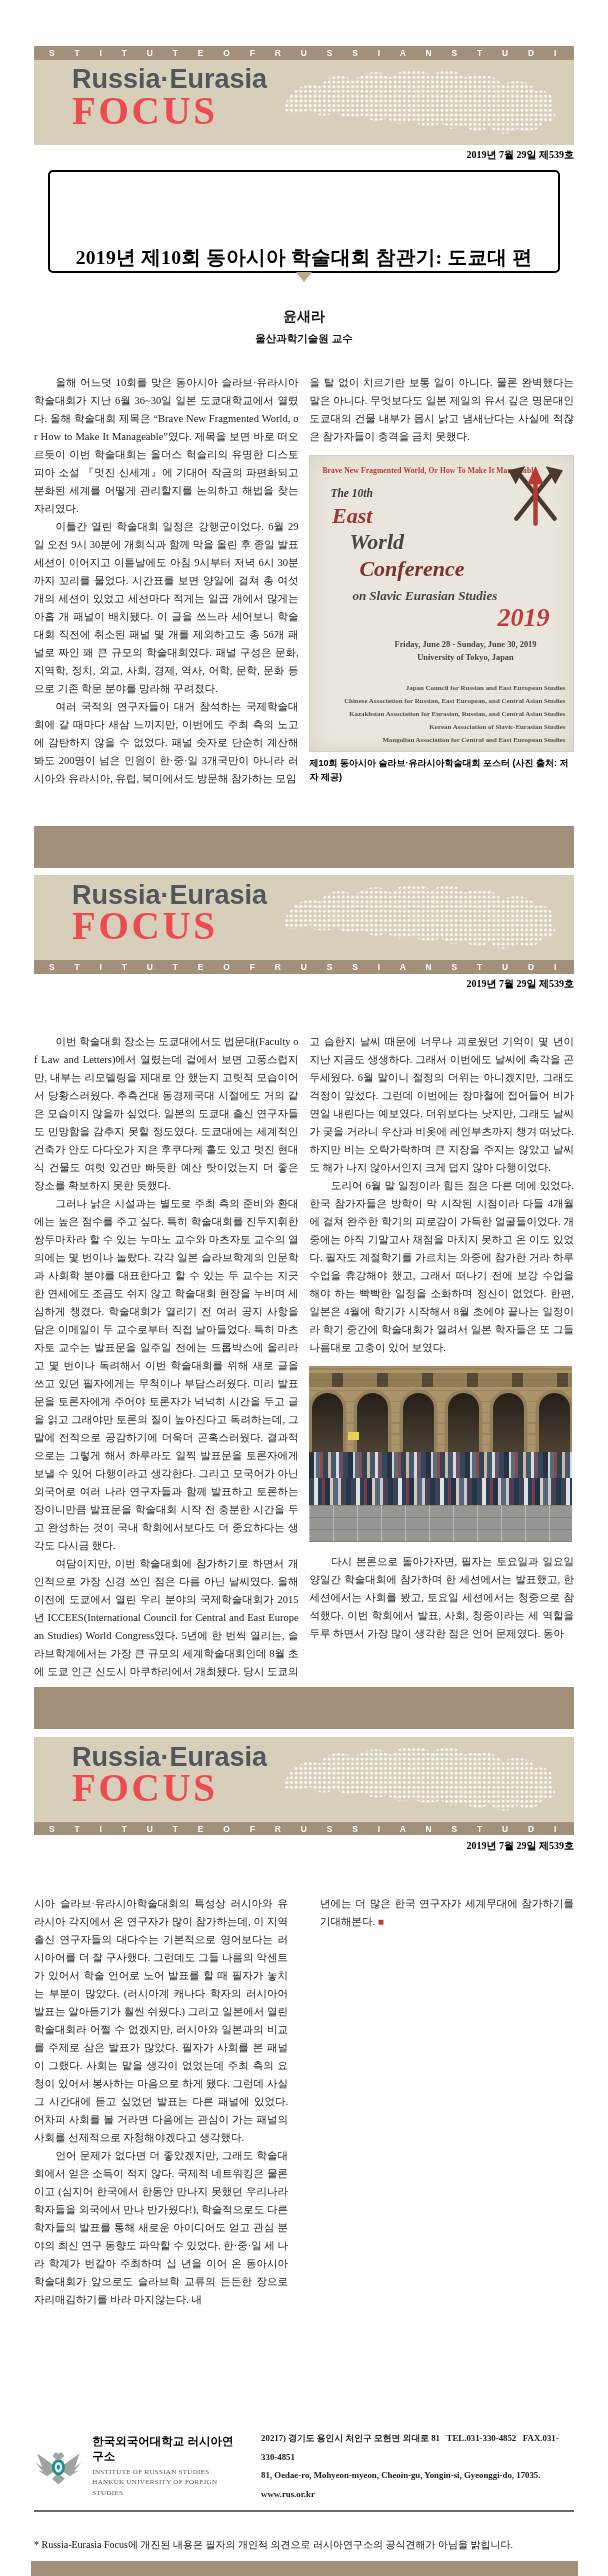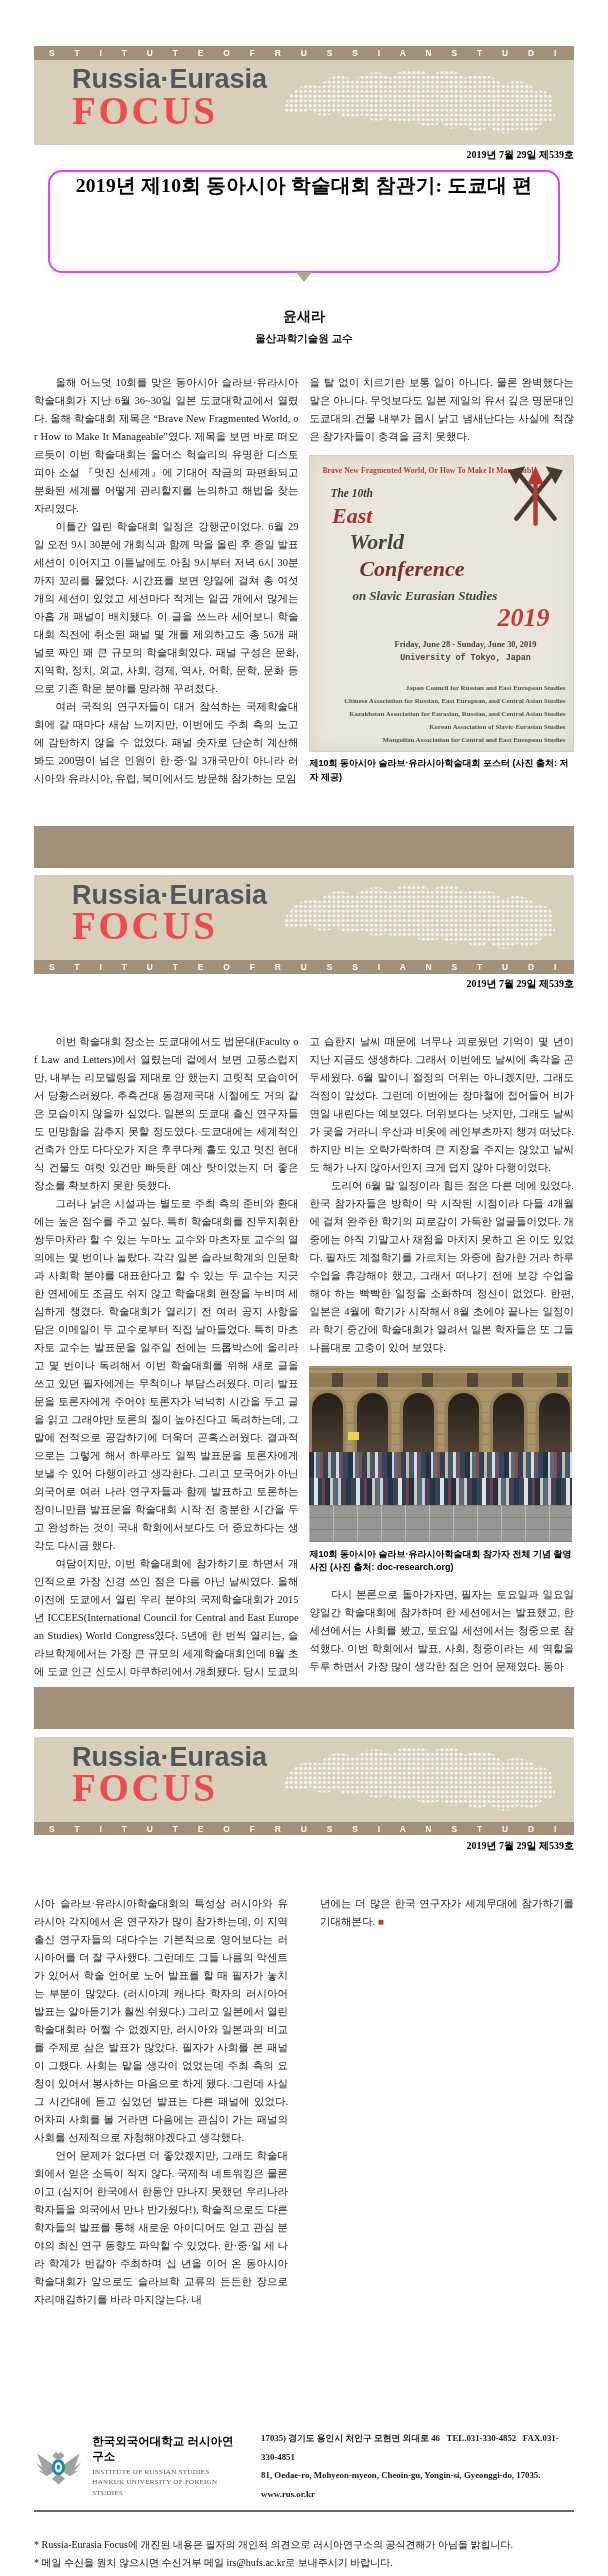--- a/index.html
+++ b/index.html
@@ -11,22 +11,22 @@
   .instbar span{color:#ffffff;font-family:"Liberation Sans","DejaVu Sans",sans-serif;
        font-weight:bold;font-size:8.4px;letter-spacing:8.8px;text-indent:8.8px;white-space:nowrap;}
   .band{position:relative;height:85px;background:#d7cfba;overflow:hidden;}
   .brand{position:absolute;left:38px;top:6.8px;line-height:1;}
   .brand-top{font-family:"Liberation Sans","DejaVu Sans",sans-serif;font-weight:bold;
        font-size:27px;color:#53575c;letter-spacing:0px;}
   .brand-main{font-family:"Liberation Serif","DejaVu Serif",serif;font-weight:bold;
        font-size:39px;color:#ee4a50;letter-spacing:2.7px;margin-top:-2.7px;}
   .map{position:absolute;right:4px;top:1.4px;}
   .issue{text-align:right;font-weight:bold;font-size:10px;padding-top:3.4px;color:#000;font-family:Liberation Serif, serif;}
-  .titlebox{width:508px;height:99px;margin:8px auto 0;border:2px solid #d946ef;
-       border-radius:14px;display:flex;align-items:flex-start;justify-content:center;}
+  .titlebox{width:508px;height:99px;margin:8px auto 0;border:2px solid #000000;
+       border-radius:5px;display:flex;align-items:flex-end;justify-content:center;}
   .title{font-size:19.6px;font-weight:bold;letter-spacing:0.3px;color:#000;}
   .pointer{width:0;height:0;margin:-1.4px auto 0;border-left:8.8px solid transparent;
        border-right:8.8px solid transparent;border-top:10px solid #b3a88c;}
   .author{margin-top:26px;text-align:center;font-family:Liberation Mono, monospace;
        font-weight:bold;font-size:14px;color:#111;}
   .aff{margin-top:6px;text-align:center;font-family:"Liberation Sans","DejaVu Sans",sans-serif;
        font-weight:bold;font-size:10.5px;color:#111;}
   .cols{margin-top:28px;display:flex;gap:10.8px;overflow:hidden;}
   .col{width:265px;overflow:hidden;}
   .col p{margin:0;font-size:10.5px;line-height:18px;text-align:justify;word-break:break-all;}
@@ -43,21 +43,21 @@
   .p-script{font-style:italic;font-weight:bold;font-family:"Liberation Serif","DejaVu Serif",serif;}
   .p-10th{position:absolute;top:31px;left:20px;font-size:11.5px;color:#3c3c3c;}
   .p-east{position:absolute;top:47px;left:21.6px;font-size:22px;color:#a23434;}
   .p-asian{position:absolute;top:73px;left:39px;font-size:22px;color:#4a4540;}
   .p-conf{position:absolute;top:100px;left:49px;font-size:22px;color:#7c3030;}
   .p-slavic{position:absolute;top:132px;left:42px;font-size:13px;color:#4a4540;font-style:italic;}
   .p-year{position:absolute;top:147px;right:24px;font-size:26px;color:#c13b3b;}
   .p-dates{position:absolute;top:184px;left:54px;right:6.8px;text-align:center;
        font-weight:bold;font-size:8.4px;color:#4c443c;}
   .p-venue{position:absolute;top:197px;left:54px;right:6.8px;text-align:center;
-       font-weight:bold;font-size:8.4px;color:#4c443c;font-family:Liberation Mono, monospace;}
+       font-weight:bold;font-size:8.4px;color:#4c443c;}
   .p-orgs{position:absolute;left:6.8px;right:8px;bottom:8px;}
   .p-orgs div{text-align:right;font-weight:bold;font-size:6.9px;color:#5a5248;margin-top:6px;}
   .arrows{position:absolute;top:4px;right:5.4px;}
   
   .photo2{position:relative;width:263px;height:176px;overflow:hidden;background:#8f8f8b;}
   .building{position:absolute;top:0;left:0;right:0;height:101px;background:#ab9469;
        background-image:repeating-linear-gradient(0deg,rgba(0,0,0,.10) 0 1.4px,transparent 1.4px 10.8px);}
   .frieze{position:absolute;top:6.8px;left:0;right:0;height:13.5px;
        background:repeating-linear-gradient(90deg,#8a7650 0 23px,#3f362a 23px 34px,#8a7650 34px 45px);opacity:.8;}
   .archrow{position:absolute;top:27px;left:2.7px;right:2.7px;display:flex;justify-content:space-between;}
@@ -197,21 +197,20 @@
               <div class="arch"></div>
             <div class="arch"></div>
               <div class="arch"></div>
               <div class="arch"></div>
           </div>
           <div class="flag"></div>
           <div class="crowd-a"></div>
           <div class="crowd-b"></div>
           <div class="pavement"></div>
         </div>
-        <figcaption>제10회 동아시아 슬라브·유라시아학술대회 참가자 전체 기념 촬영 사진 (사진 출처: doc-research.org)</figcaption>
       </figure>
       <p class="ind" style="margin-top:10.8px;">다시 본론으로 돌아가자면, 필자는 토요일과 일요일 양일간 학술대회에 참가하며 한 세션에서는 발표했고, 한 세션에서는 사회를 봤고, 토요일 세션에서는 청중으로 참석했다. 이번 학회에서 발표, 사회, 청중이라는 세 역할을 두루 하면서 가장 많이 생각한 점은 언어 문제였다. 동아</p>
     </div>
   </div>
   <div class="footbar"></div>
 </div>
 
 <div class="sheet" style="padding-top:8px;">
   <div class="band">
     <div class="brand">
@@ -256,30 +255,29 @@
     </svg>
     <div>
       <div class="inst-kr">한국외국어대학교 러시아연구소</div>
       <div class="inst-en">
         <div>INSTITUTE OF RUSSIAN STUDIES</div>
         <div>HANKUK UNIVERSITY OF FOREIGN STUDIES</div>
       </div>
     </div>
     <div class="addr">
       <div>
-        <span>17035) 경기도 용인시 처인구 모현면 외대로 46</span>&nbsp;&nbsp;
+        <span>20217) 경기도 용인시 처인구 모현면 외대로 81</span>&nbsp;&nbsp;
         <span>TEL.031-330-4852</span>&nbsp;&nbsp;
         <span>FAX.031-330-4851</span>
       </div>
       <div>
         <span>81, Oedae-ro, Mohyeon-myeon, Cheoin-gu, Yongin-si, Gyeonggi-do, 17035.</span>&nbsp;&nbsp;
         <span>www.rus.or.kr</span>
       </div>
     </div>
   </div>
   <div class="rule"></div>
   <div class="notes">
     <div>* Russia-Eurasia Focus에 개진된 내용은 필자의 개인적 의견으로 러시아연구소의 공식견해가 아님을 밝힙니다.</div>
-    <div>* 메일 수신을 원치 않으시면 수신거부 메일 irs@hufs.ac.kr로 보내주시기 바랍니다.</div>
   </div>
 </div>
 <div class="bottombar"></div>
 
 
 </body></html>

